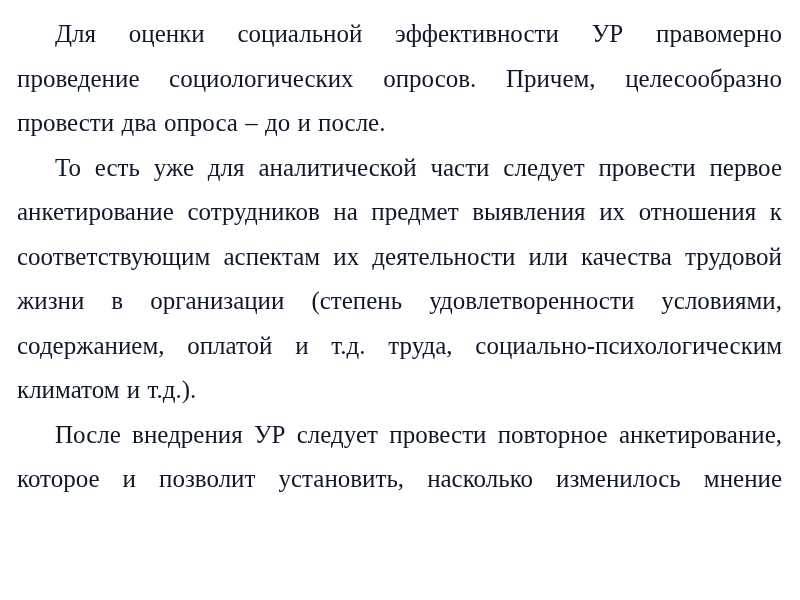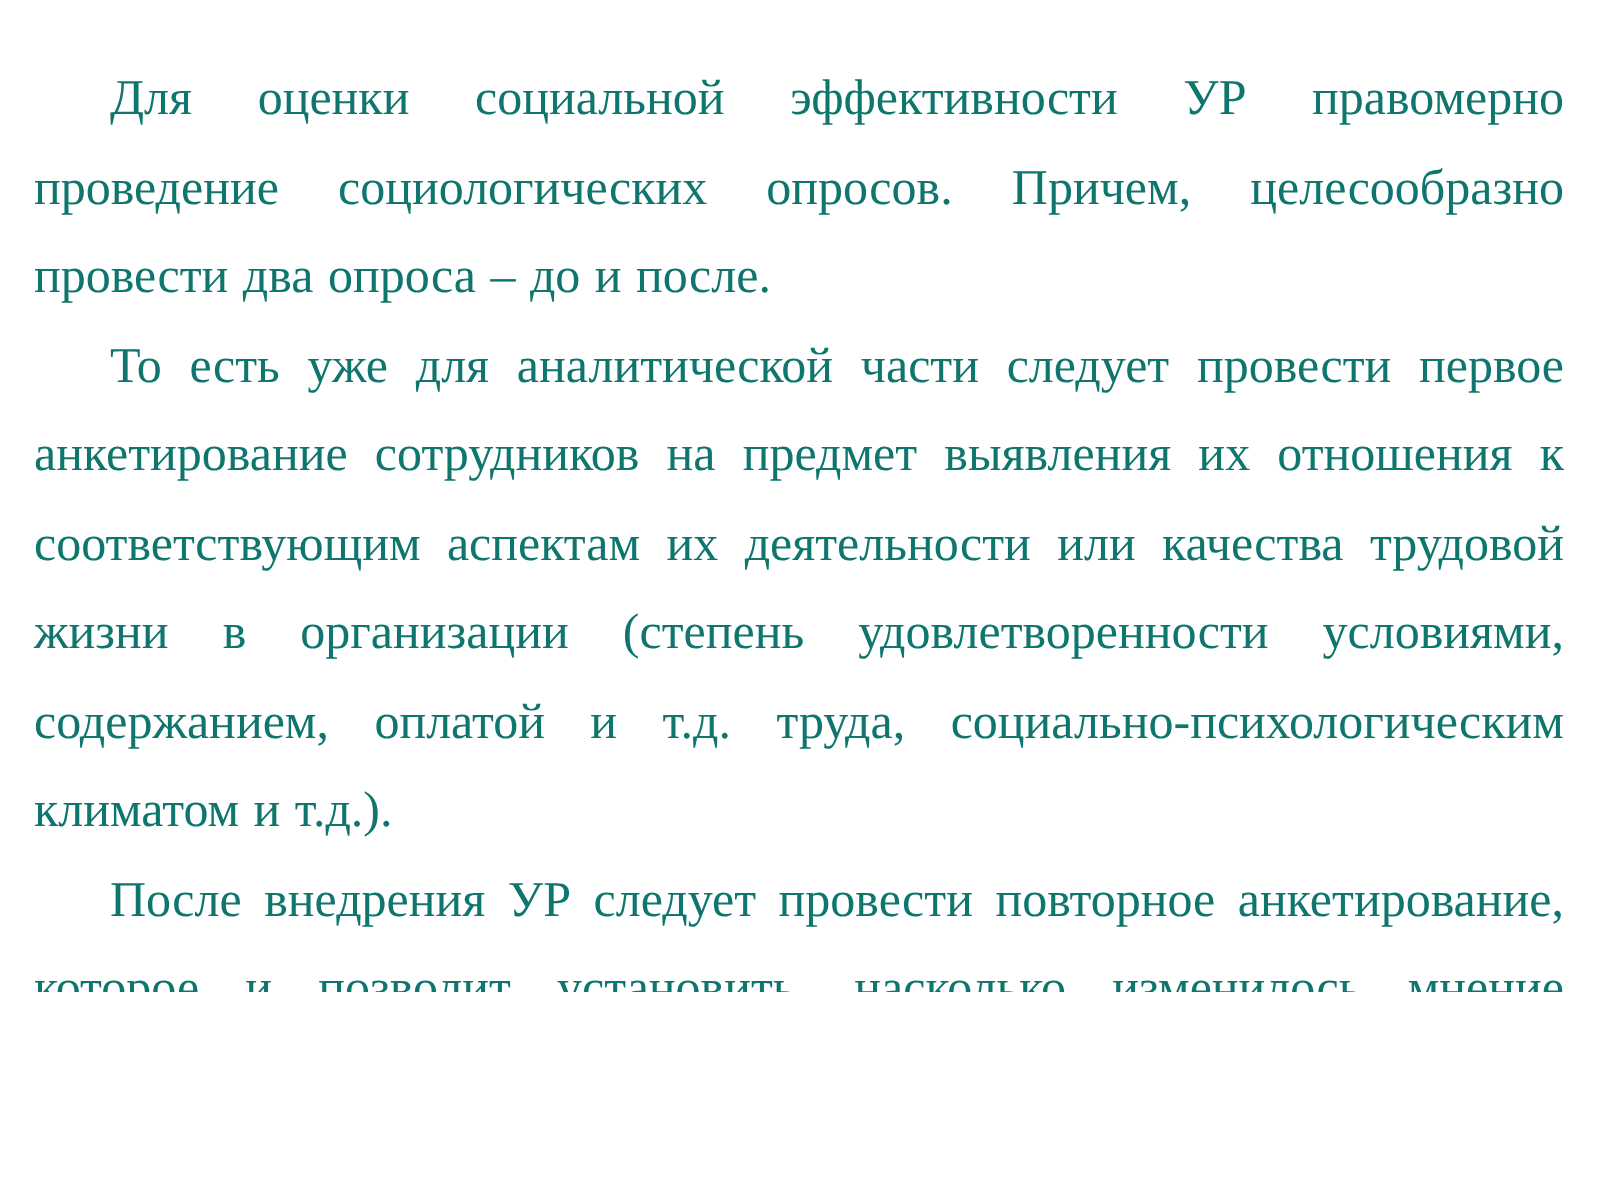--- a/index.html
+++ b/index.html
@@ -7,25 +7,25 @@
     padding: 0;
     background: #ffffff;
   }
   .slide {
     position: relative;
     box-sizing: border-box;
     width: 800px;
     height: 496px;
     background: #ffffff;
     overflow: hidden;
-    padding: 28px 18px 0 17px;
+    padding: 12px 18px 0 17px;
     font-family: "Liberation Serif", "DejaVu Serif", serif;
     font-size: 25px;
     line-height: 44.5px;
-    color: #0f766e;
+    color: #0f172a;
   }
   .slide p {
     margin: 0;
     text-align: justify;
     text-indent: 38px;
     word-spacing: 1px;
   }
 </style>
 </head>
 <body>

